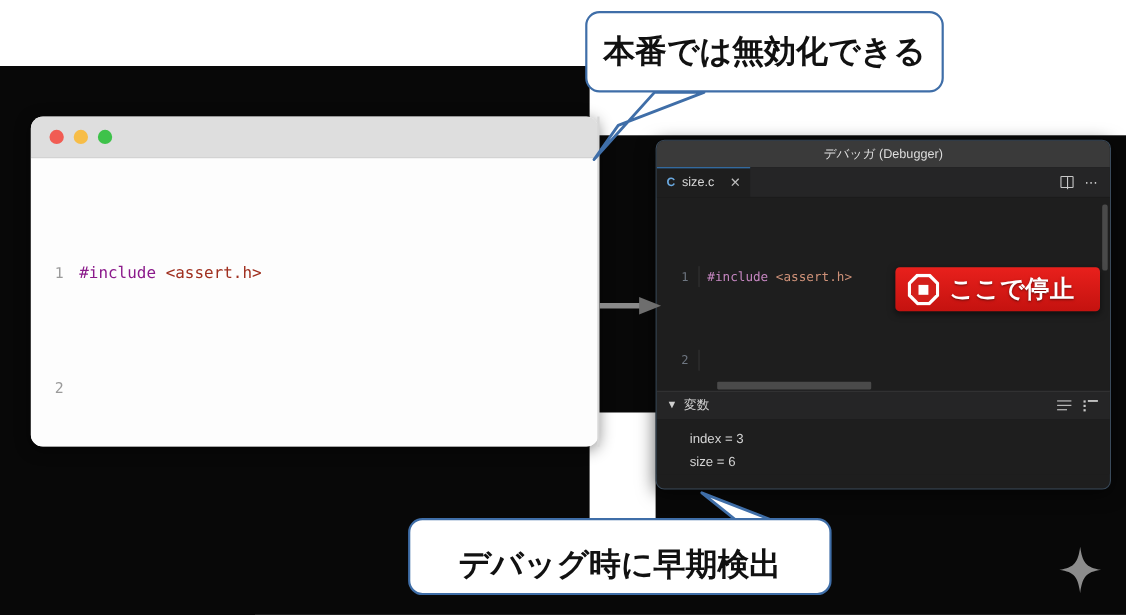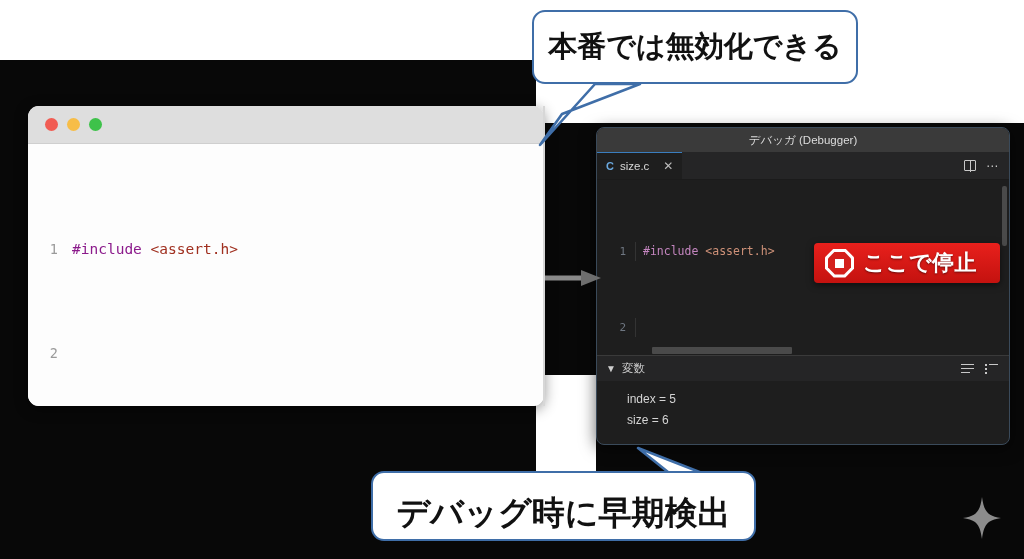--- a/index.html
+++ b/index.html
@@ -150,21 +150,21 @@
     position: absolute; background: #fff; border: 2.6px solid #3f6ea8;
     border-radius: 13px; display: flex; align-items: center; justify-content: center;
   }
   .callout .ctext {
     color: #111; font-weight: bold;
     font-family: "DejaVu Sans", "Liberation Sans", sans-serif;
   }
   #callout-top { left: 532px; top: 10px; width: 326px; height: 74px; }
   #callout-top .ctext { font-size: 29px; }
   #callout-bottom { left: 371px; top: 471px; width: 385px; height: 70px; }
-  #callout-bottom .ctext { font-size: 33px; margin-top: 15px; }
+  #callout-bottom .ctext { font-size: 29px; margin-top: 15px; }
 
   
   #conn-arrow { position: absolute; left: 545px; top: 268px; width: 56px; height: 20px; }
 
   
   #sparkle { position: absolute; left: 962px; top: 496px; width: 40px; height: 44px; }
 
   svg { display: block; overflow: visible; }
 </style>
 </head>
@@ -277,21 +277,21 @@
             <b></b>
             <b></b>
             <i></i>
             <i></i>
             <i></i>
           </span>
       </span>
     </div>
 
     <div id="dbg-vars">
-      <div class="varline">index = 5</div>
+      <div class="varline">index = 3</div>
       <div class="varline">size = 6</div>
     </div>
   </div>
 
   <div id="stop-badge">
     <span id="stop-octagon">
         <span>
           <i></i>
         </span>
       </span>

